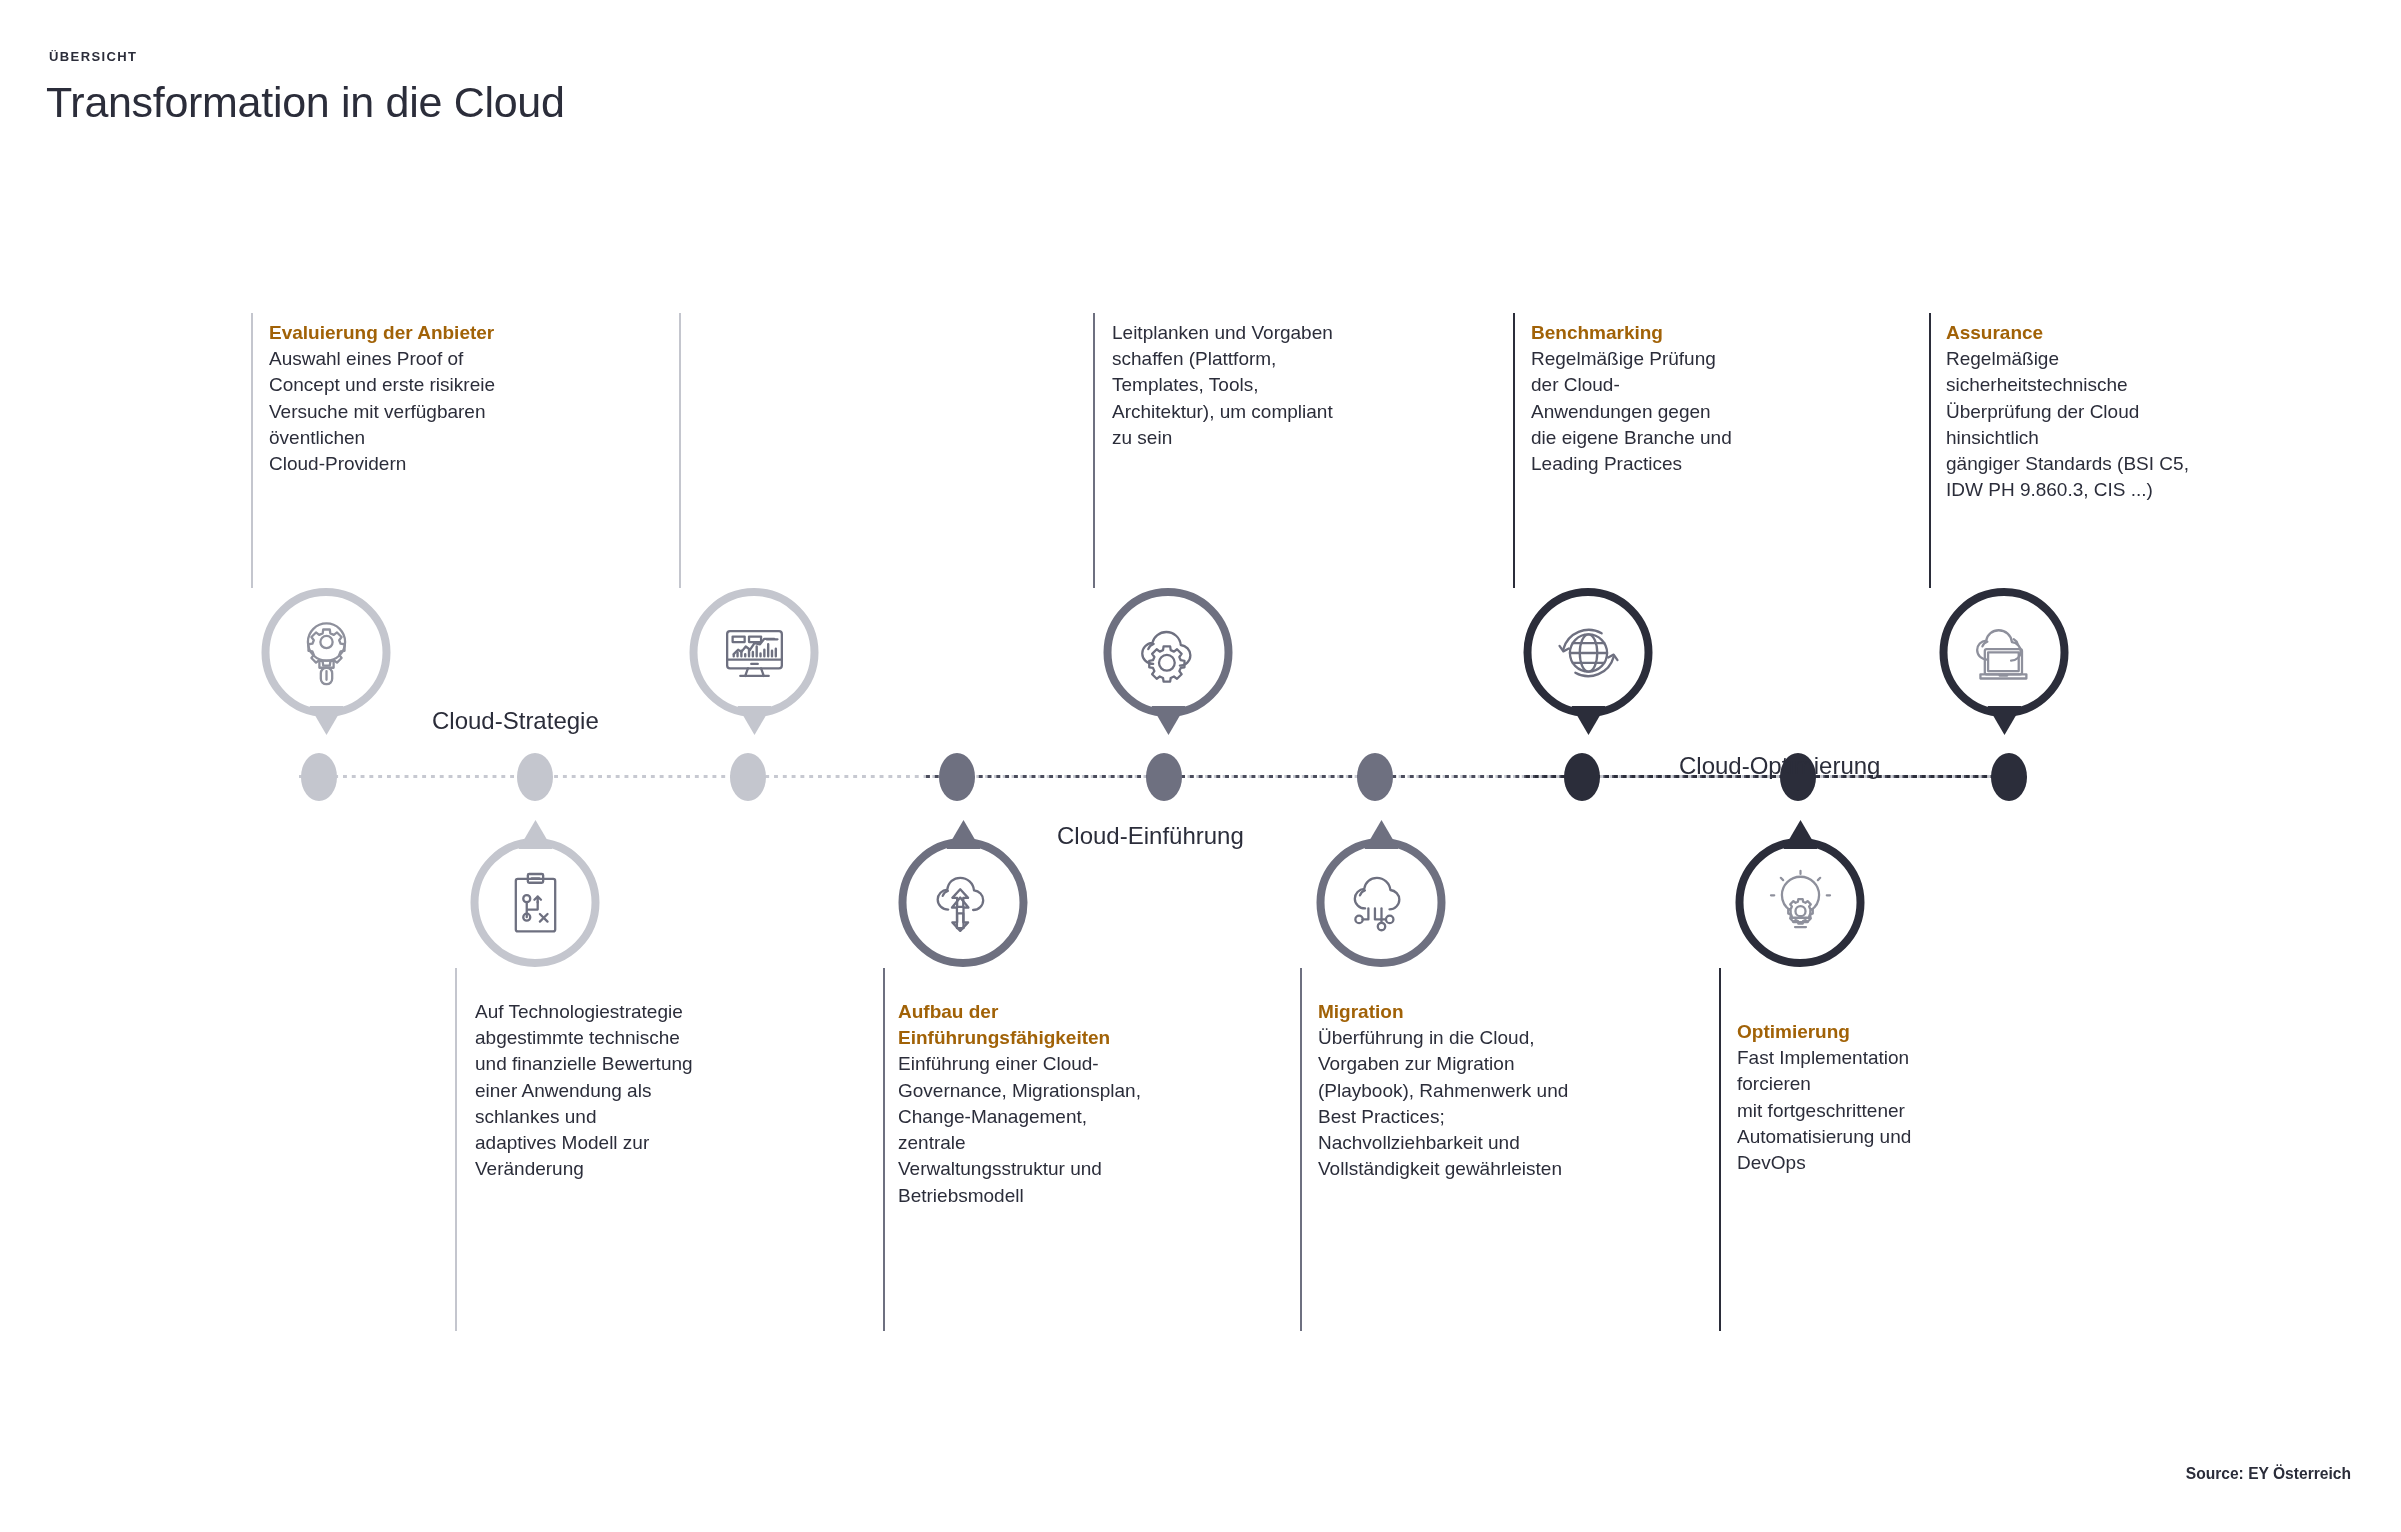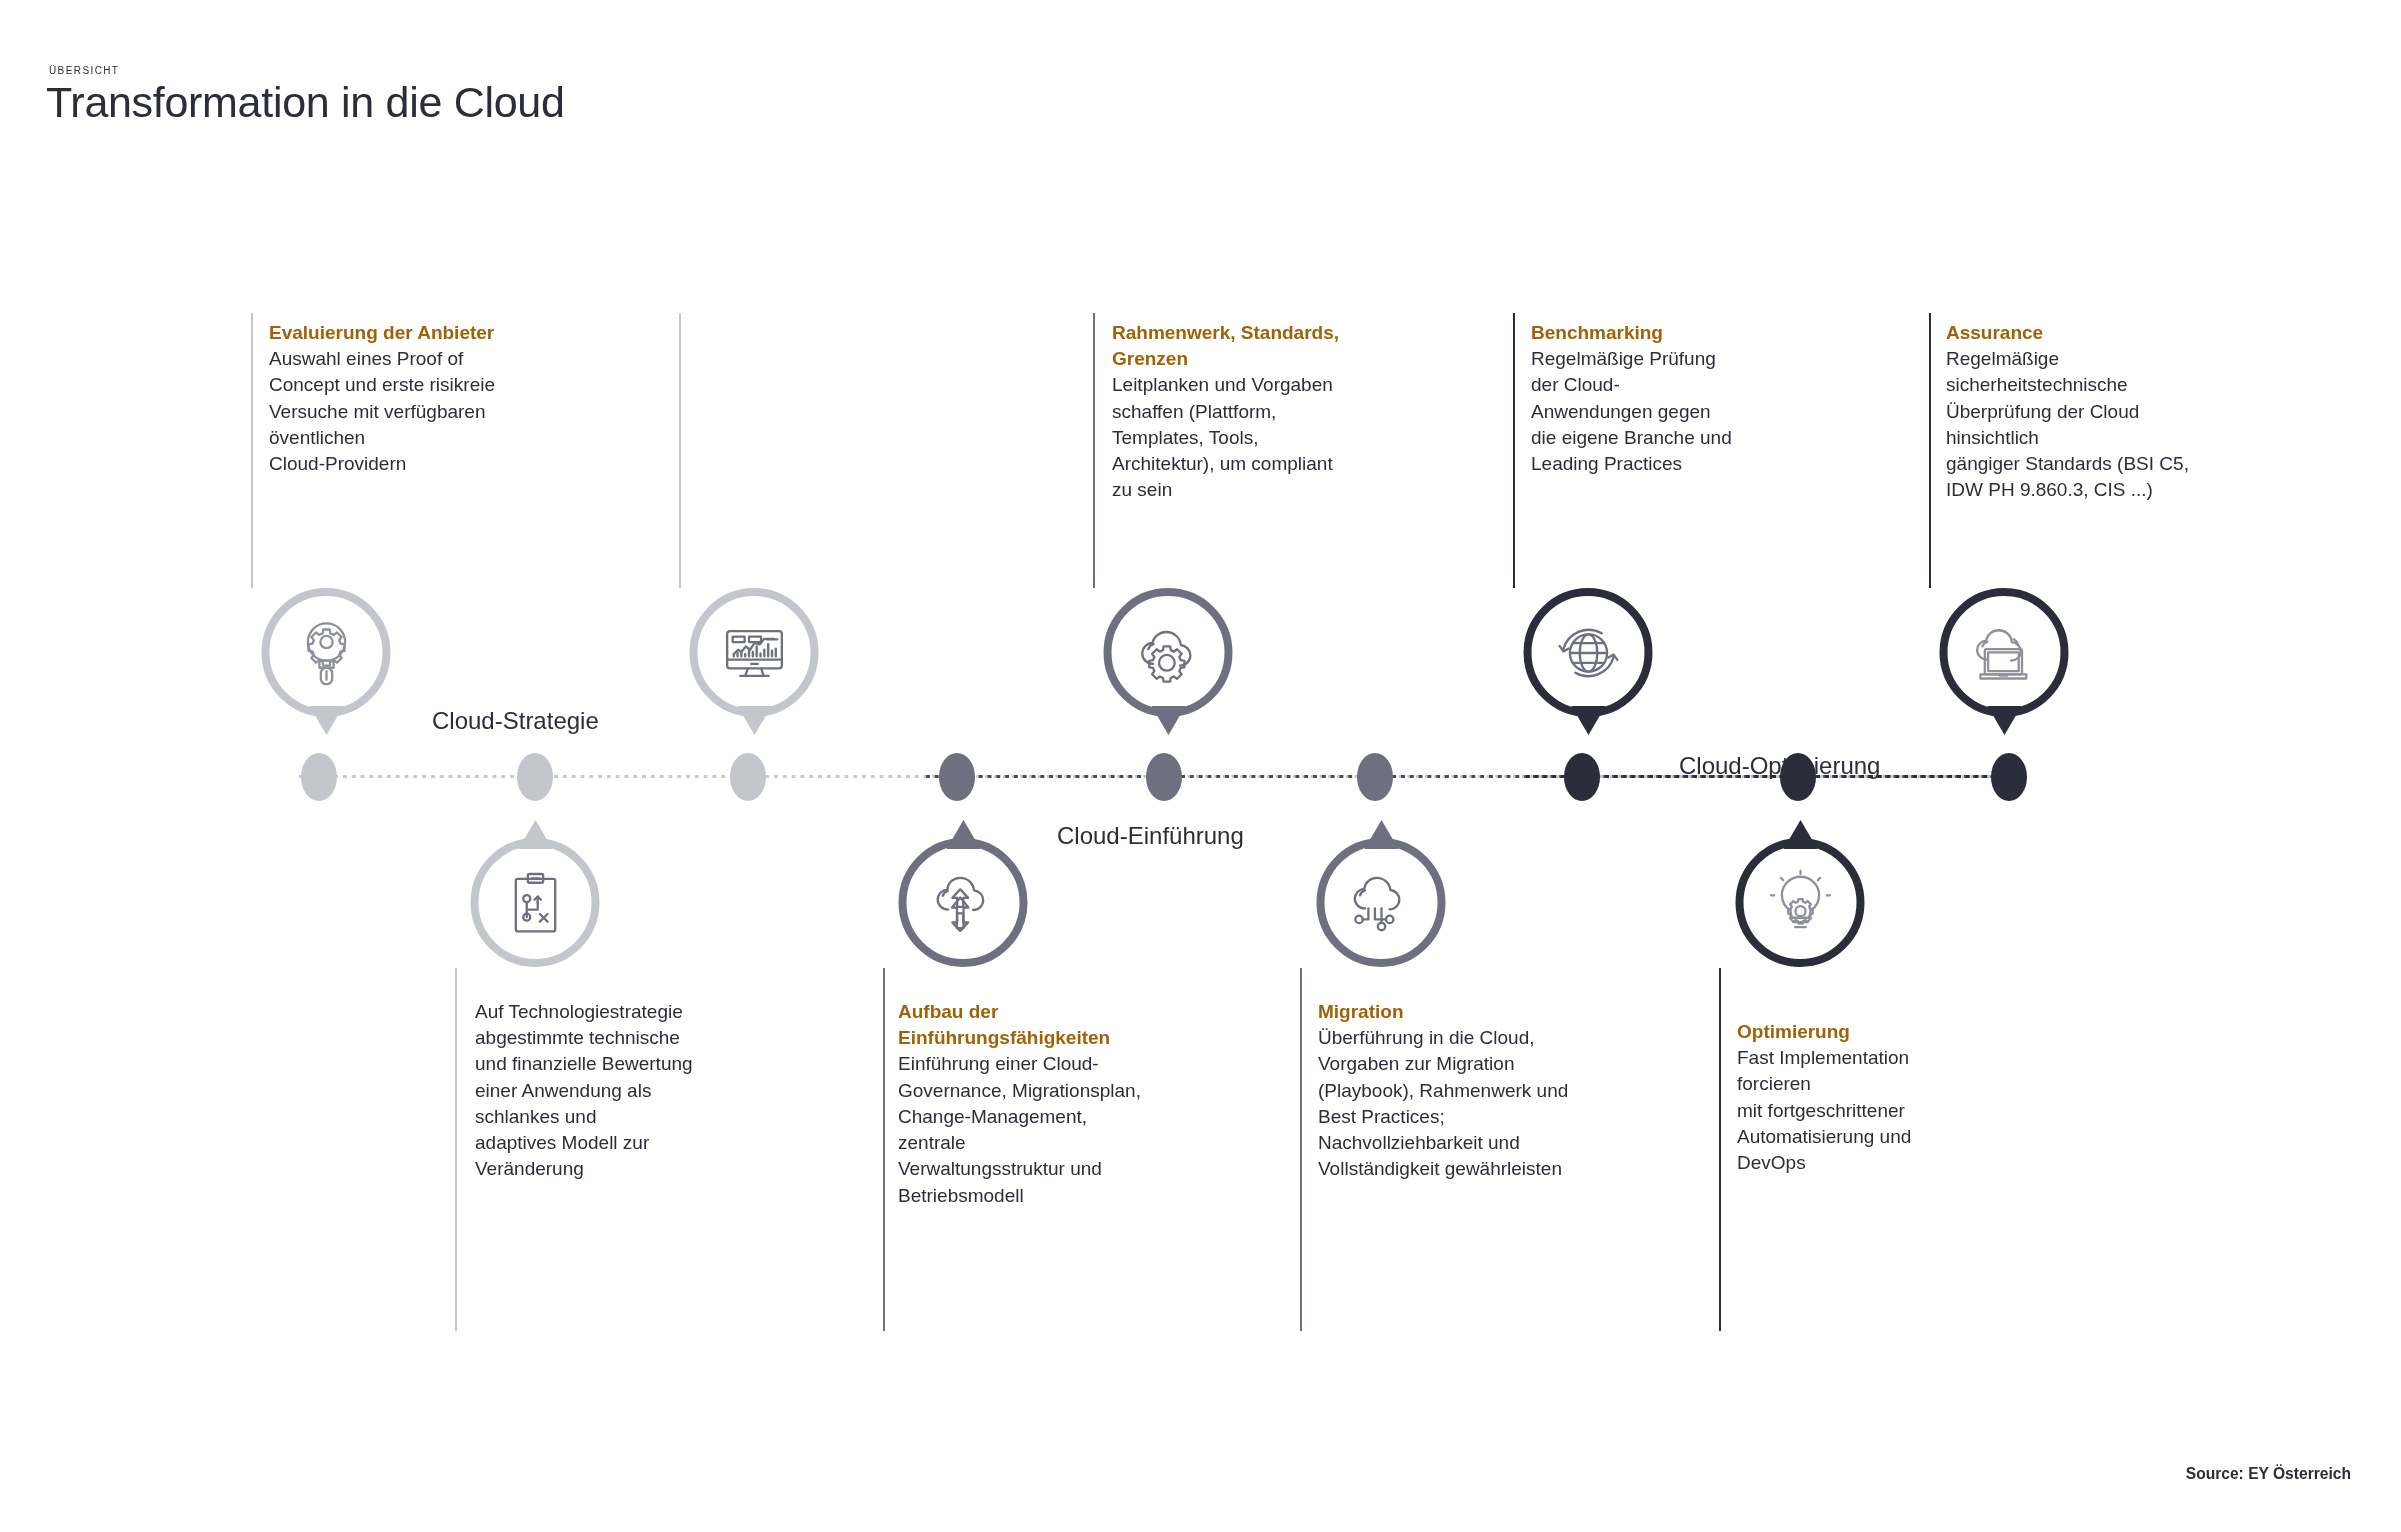--- a/index.html
+++ b/index.html
@@ -7,22 +7,22 @@
     width: 2401px; height: 1532px;
     background: #ffffff;
     font-family: "Liberation Sans", sans-serif;
     color: #2b2d3a;
     overflow: hidden;
   }
   .page { position: relative; width: 2401px; height: 1532px; }
 
   
   .eyebrow {
-    position: absolute; left: 49px; top: 65px;
-    font-size: 10px; letter-spacing: 1.4px; font-weight: 400;
+    position: absolute; left: 49px; top: 49px;
+    font-size: 13px; letter-spacing: 1.4px; font-weight: 700;
     color: #2b2d3a;
   }
   .title {
     position: absolute; left: 46px; top: 78px;
     font-size: 43px; font-weight: 400; color: #2b2d3a;
     letter-spacing: -0.3px;
   }
 
   
   .axis {
@@ -297,22 +297,20 @@
     <h3>Evaluierung der Anbieter</h3>
     <p>Auswahl eines Proof of
 Concept und erste risikreie
 Versuche mit verfügbaren
 öventlichen
 Cloud-Providern</p>
   </div>
 
 
   <div class="block" style="left:1112px;top:320px;width:325px;">
-    <h3 style="white-space:pre-line;">Rahmenwerk, Standards,
-Grenzen</h3>
     <p>Leitplanken und Vorgaben
 schaffen (Plattform,
 Templates, Tools,
 Architektur), um compliant
 zu sein</p>
   </div>
 
   <div class="block" style="left:1531px;top:320px;width:313px;">
     <h3>Benchmarking</h3>
     <p>Regelmäßige Prüfung

